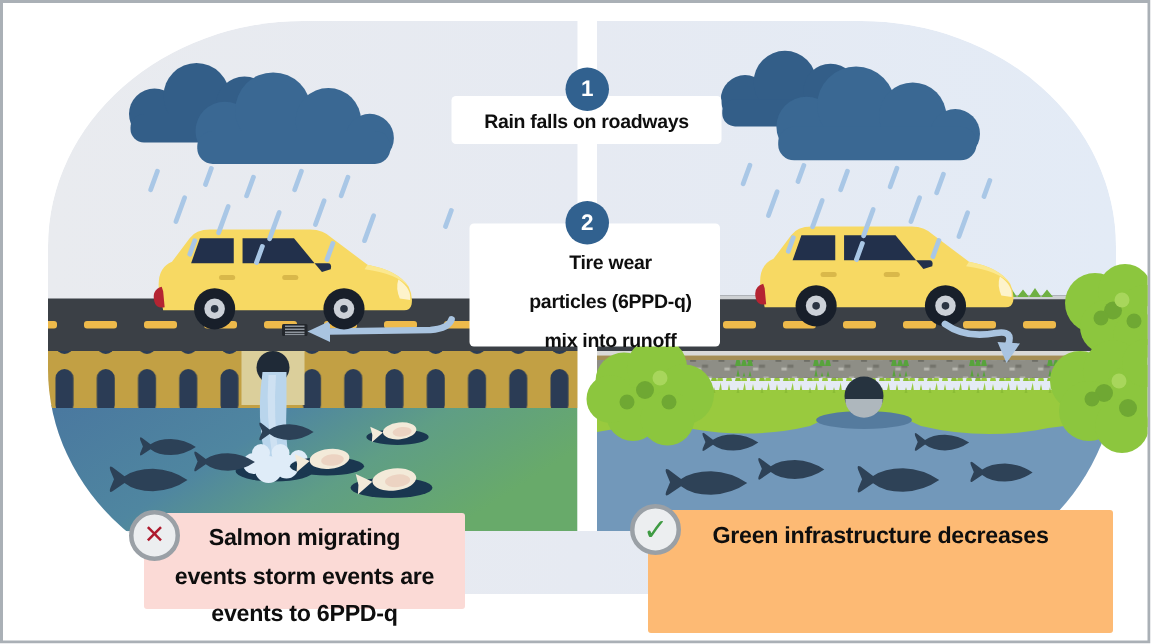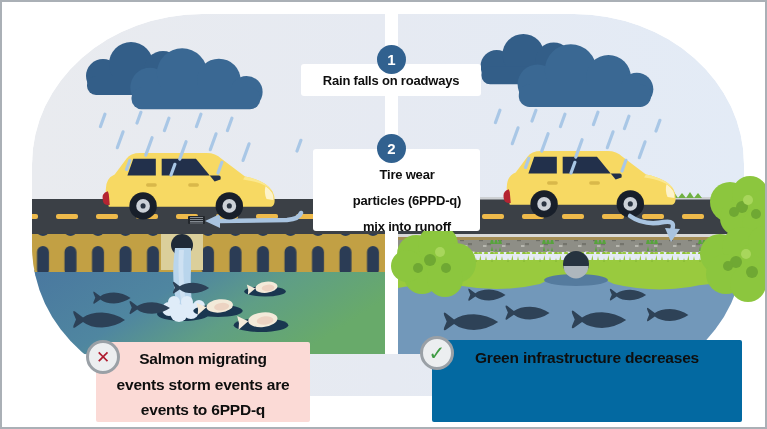--- a/index.html
+++ b/index.html
@@ -21,22 +21,22 @@
   }
   .step-box .line{display:block;line-height:26px;}
   #step1-box{left:299px;top:62px;width:180px;height:32px;padding-top:8px;}
   #step1-box .line{line-height:18px;}
   #step2-box{left:311px;top:147px;width:167px;height:82px;padding-top:13px;padding-left:21px;}
   .callout{
     position:absolute;font-weight:700;font-size:15.5px;letter-spacing:-0.2px;
     text-align:center;color:#0e0e0e;z-index:4;box-sizing:border-box;border-radius:2px;
   }
   .callout .line{display:block;line-height:25.5px;}
-  #callout-negative{left:94px;top:340px;width:214px;height:80px;background:#fbdad6;padding-top:4px;}
-  #callout-positive{left:430px;top:338px;width:310px;height:82px;background:#0369a1;padding-top:5px;}
+  #callout-negative{left:94px;top:340px;width:214px;height:64px;background:#fbdad6;padding-top:4px;}
+  #callout-positive{left:430px;top:338px;width:310px;height:82px;background:#fdba74;padding-top:5px;}
   .badge{
     position:absolute;width:34px;height:34px;border-radius:50%;background:#eceef0;
     border:3px solid #9aa0a6;box-sizing:border-box;display:flex;align-items:center;
     justify-content:center;font-weight:900;z-index:6;
   }
   #badge-x{left:84px;top:338px;color:#ae1a2e;font-size:17px;}
   #badge-check{left:418px;top:334px;color:#3f9b43;font-size:20px;}
 </style>
 </head>
 <body>

